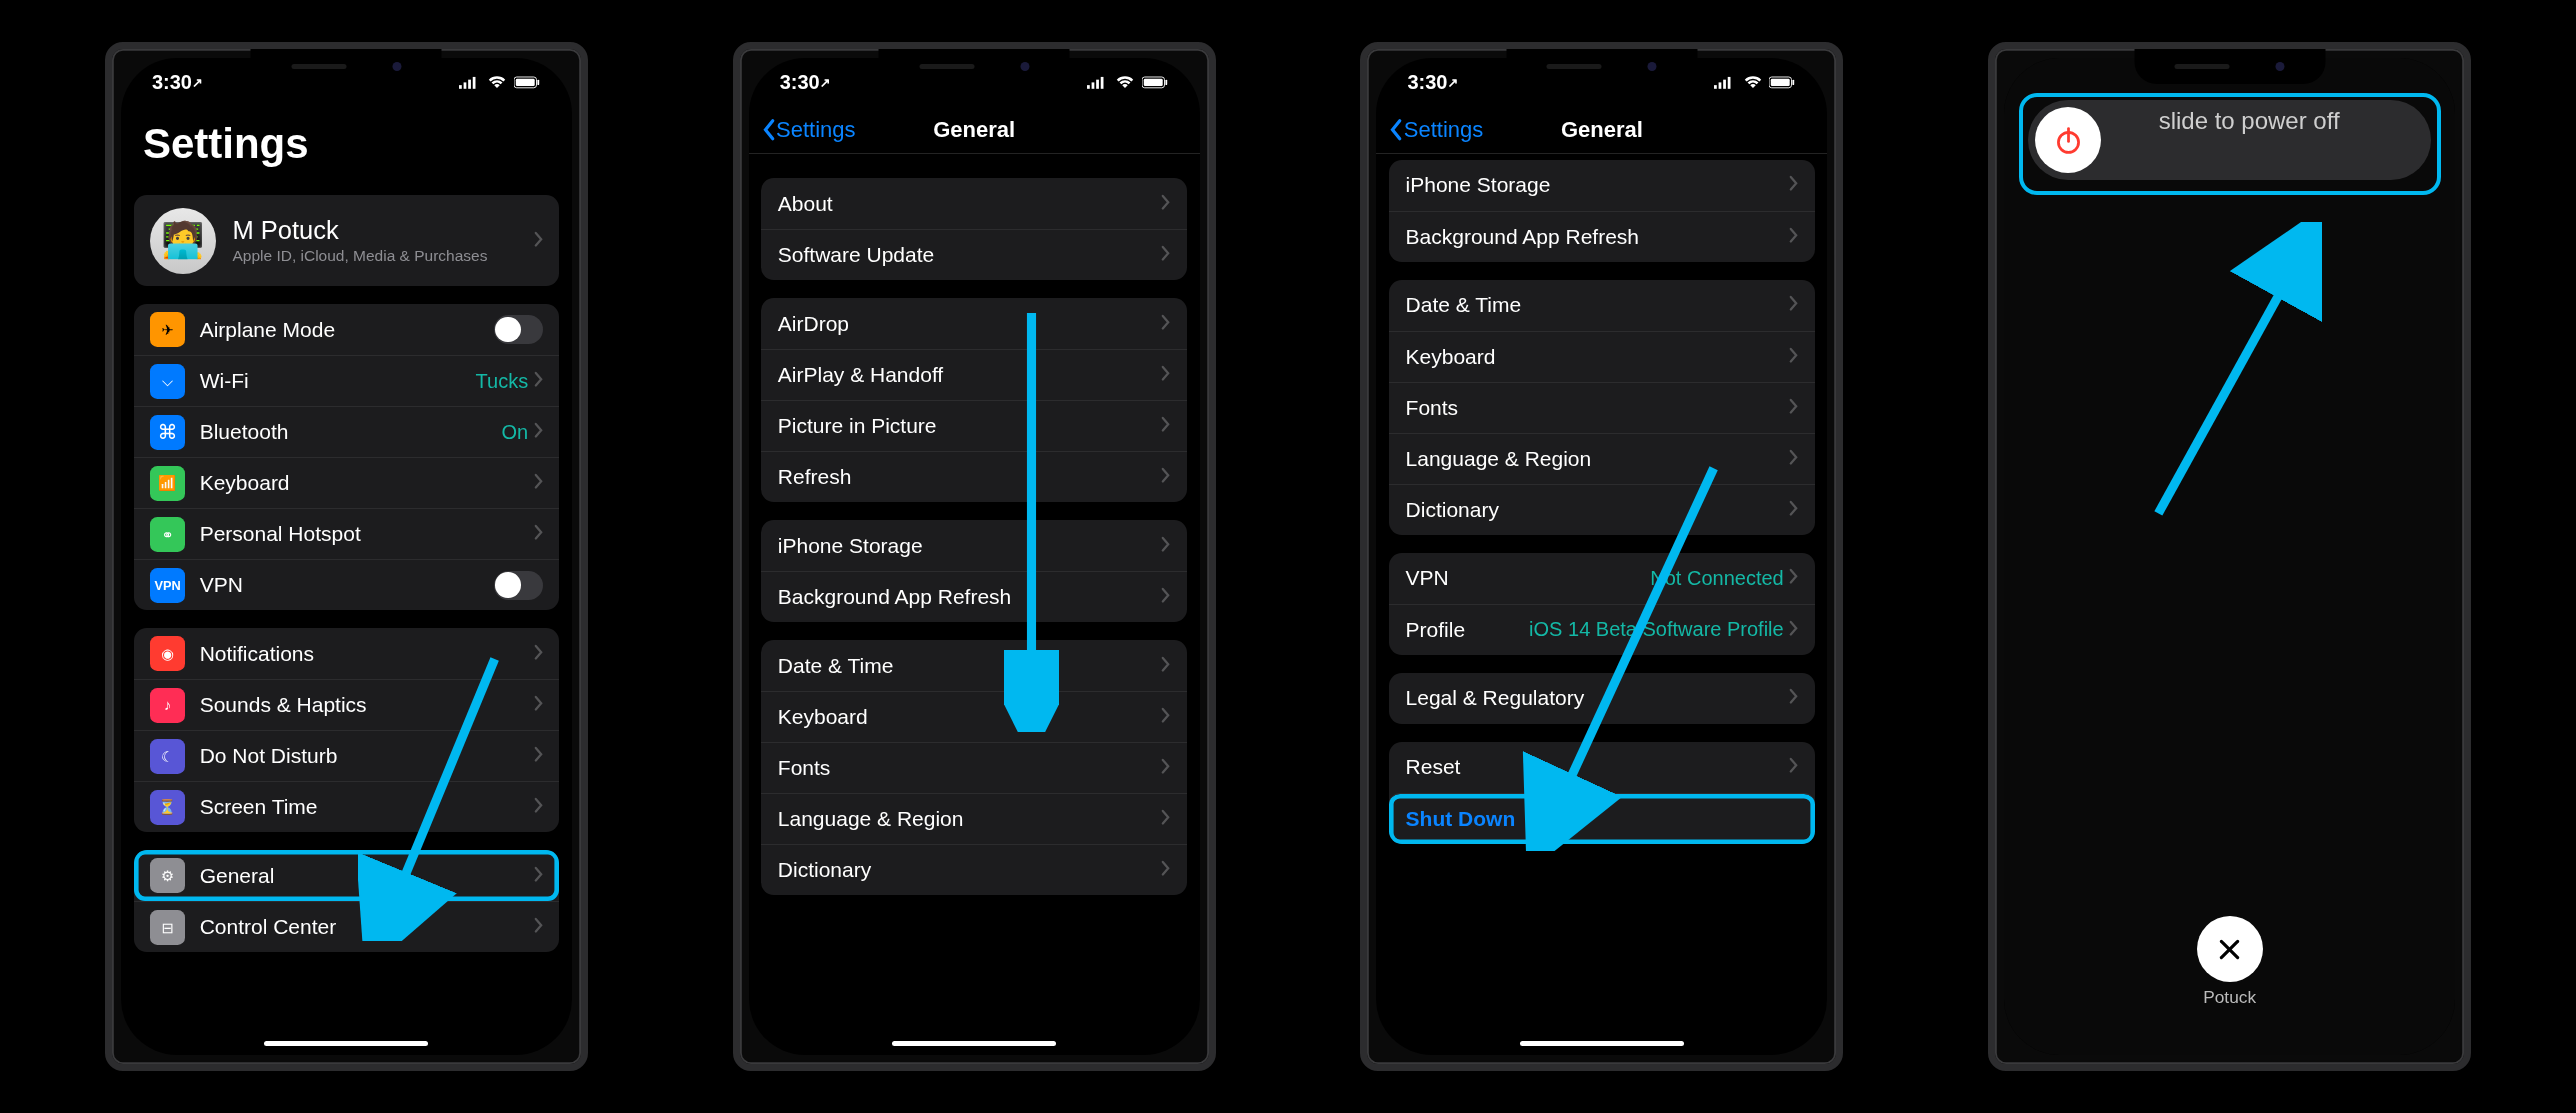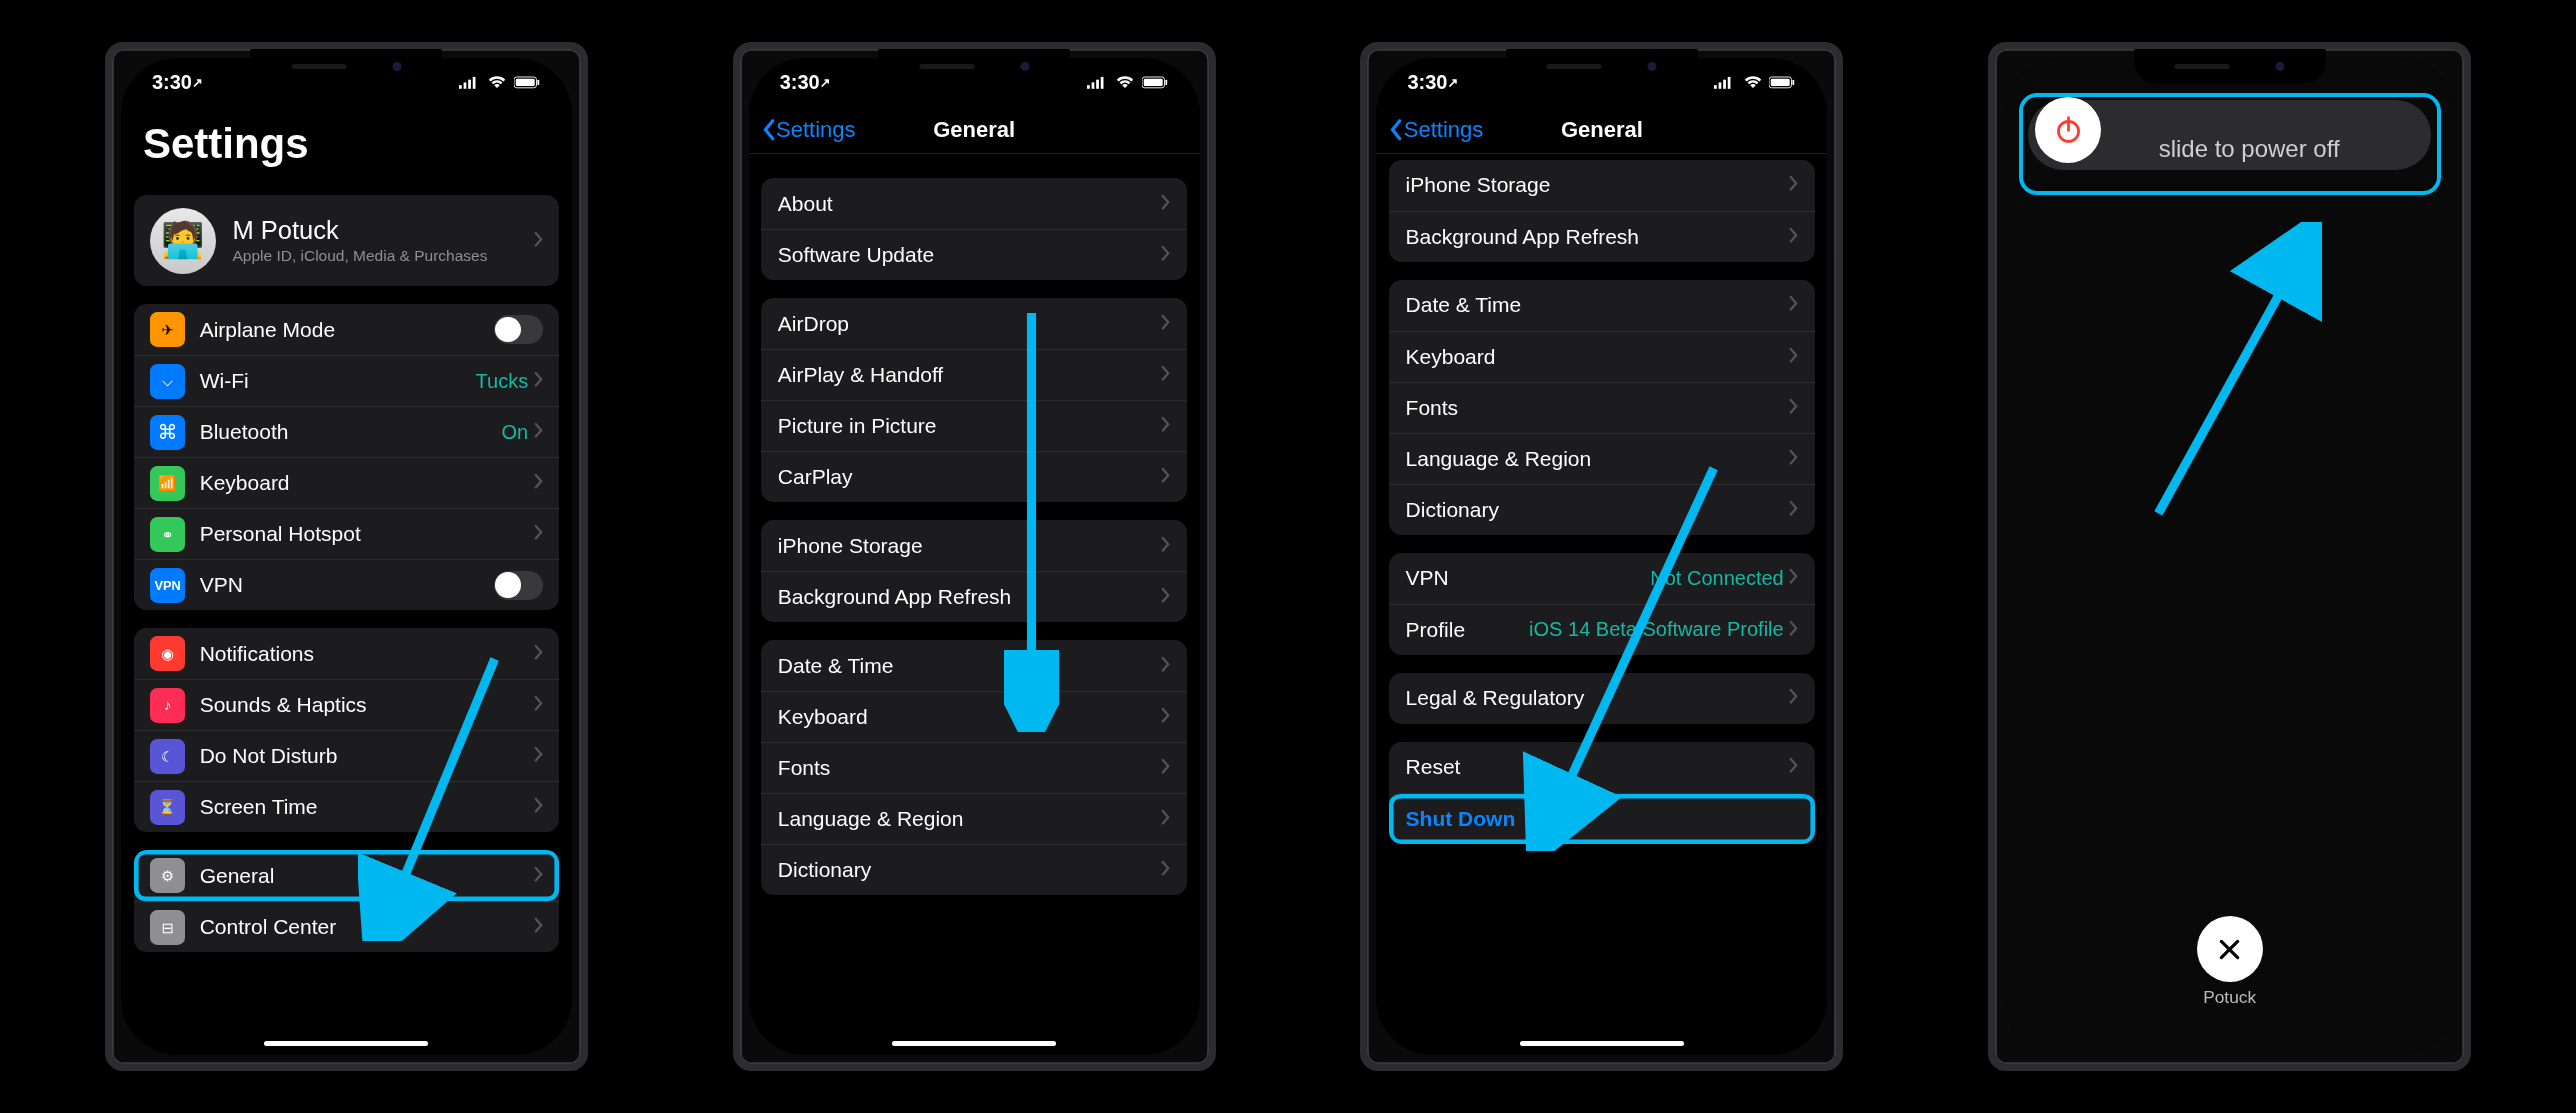--- a/index.html
+++ b/index.html
@@ -28,21 +28,21 @@
 .row.profile { height:91px; padding:0 16.4px; }
 .row.profile .avatar { width:66px; height:66px; border-radius:50%; background:linear-gradient(180deg,#e8e8e8,#c8c8c8); margin-right:16.4px; display:flex; align-items:center; justify-content:center; font-size:35px; }
 .row.profile .ptext { display:flex; flex-direction:column; flex:1; }
 .row.profile .ptext .name { color:#fff; font-size:25.5px; }
 .row.profile .ptext .sub { color:#8e8e93; font-size:15.5px; margin-top:1.8px; }
 .toggle { width:49px; height:29px; border-radius:14.6px; background:#39393d; position:relative; }
 .toggle .knob { width:25.5px; height:25.5px; border-radius:50%; background:#fff; position:absolute; top:1.8px; left:1.8px; }
 .highlight-row { box-shadow:0 0 0 4.6px #00b8f0 inset; border-radius:9px; }
 .arrow { position:absolute; pointer-events:none; z-index:25; }
 .homebar { position:absolute; bottom:9px; left:50%; transform:translateX(-50%); width:164px; height:5.5px; background:#fff; border-radius:2.7px; }
-.poweroff-slider { margin:42px 24px 0; height:70px; background:#2c2c2e; border-radius:41px; display:flex; align-items:flex-end; padding:7.3px; position:relative; }
+.poweroff-slider { margin:42px 24px 0; height:80px; background:#2c2c2e; border-radius:41px; display:flex; align-items:flex-start; padding:7.3px; position:relative; }
 .poweroff-slider .knob { width:66px; height:66px; border-radius:50%; background:#fff; display:flex; align-items:center; justify-content:center; }
 .poweroff-slider .text { flex:1; text-align:center; color:#cfcfcf; font-size:24px; padding-right:27px; }
 .cancelbtn { width:66px; height:66px; border-radius:50%; background:#fff; position:absolute; bottom:73px; left:50%; transform:translateX(-50%); display:flex; align-items:center; justify-content:center; font-size:35px; }
 .cancel-label { position:absolute; bottom:47px; width:100%; text-align:center; color:#bbb; font-size:17.3px; }
 .blurbg { position:absolute; inset:0; background:rgba(10,10,10,0.85); }
 .blue-link { color:#0a84ff !important; }
 .po-highlight { position:absolute; top:35px; left:14.6px; right:14.6px; height:102px; border:4.6px solid #00b8f0; border-radius:18px; z-index:5; }
 </style>
 </head>
 <body>
@@ -264,21 +264,21 @@
               <path d="M2 2 L8 9 L2 16" stroke="#545456" stroke-width="2.5" fill="none" stroke-linecap="round"></path>
             </svg></span>
         </div>
       <div class="row">
           <span class="label">Picture in Picture</span>
           <span class="chev"><svg viewBox="0 0 10 18">
               <path d="M2 2 L8 9 L2 16" stroke="#545456" stroke-width="2.5" fill="none" stroke-linecap="round"></path>
             </svg></span>
         </div>
       <div class="row">
-          <span class="label">CarPlay</span>
+          <span class="label">Refresh</span>
           <span class="chev"><svg viewBox="0 0 10 18">
               <path d="M2 2 L8 9 L2 16" stroke="#545456" stroke-width="2.5" fill="none" stroke-linecap="round"></path>
             </svg></span>
         </div>
     </div>
     <div class="group">
       <div class="row">
           <span class="label">iPhone Storage</span>
           <span class="chev"><svg viewBox="0 0 10 18">
               <path d="M2 2 L8 9 L2 16" stroke="#545456" stroke-width="2.5" fill="none" stroke-linecap="round"></path>

